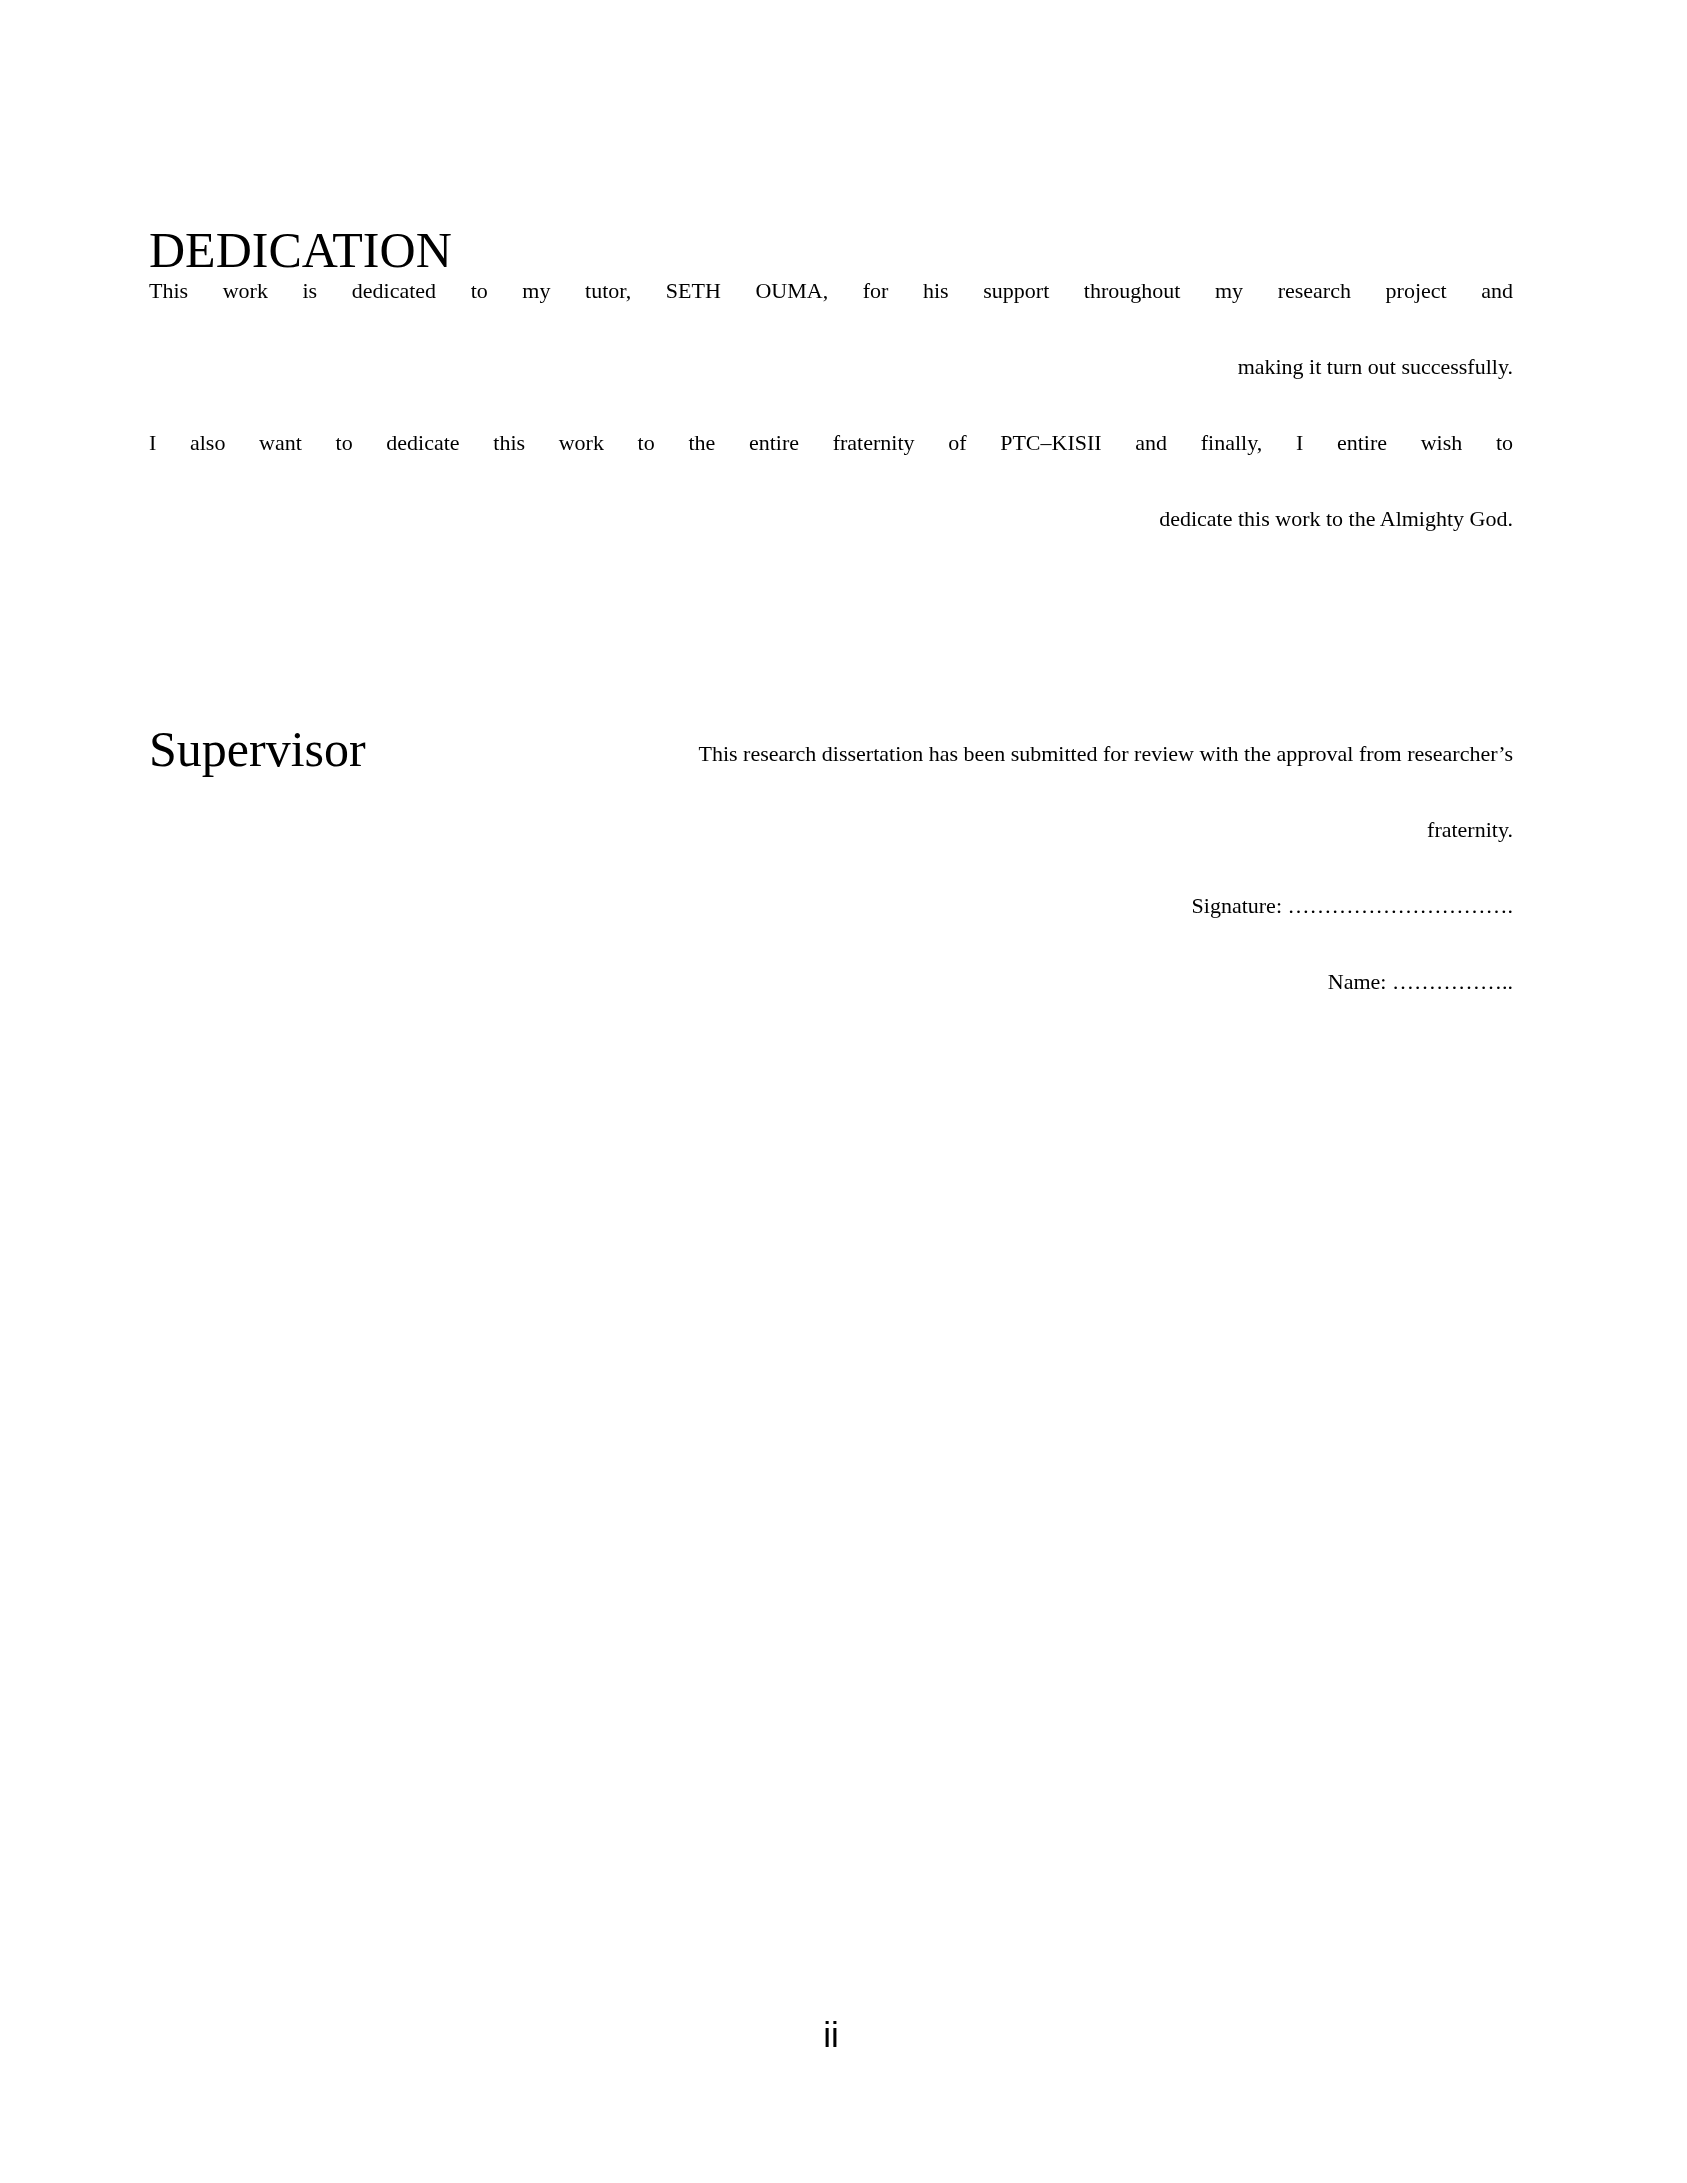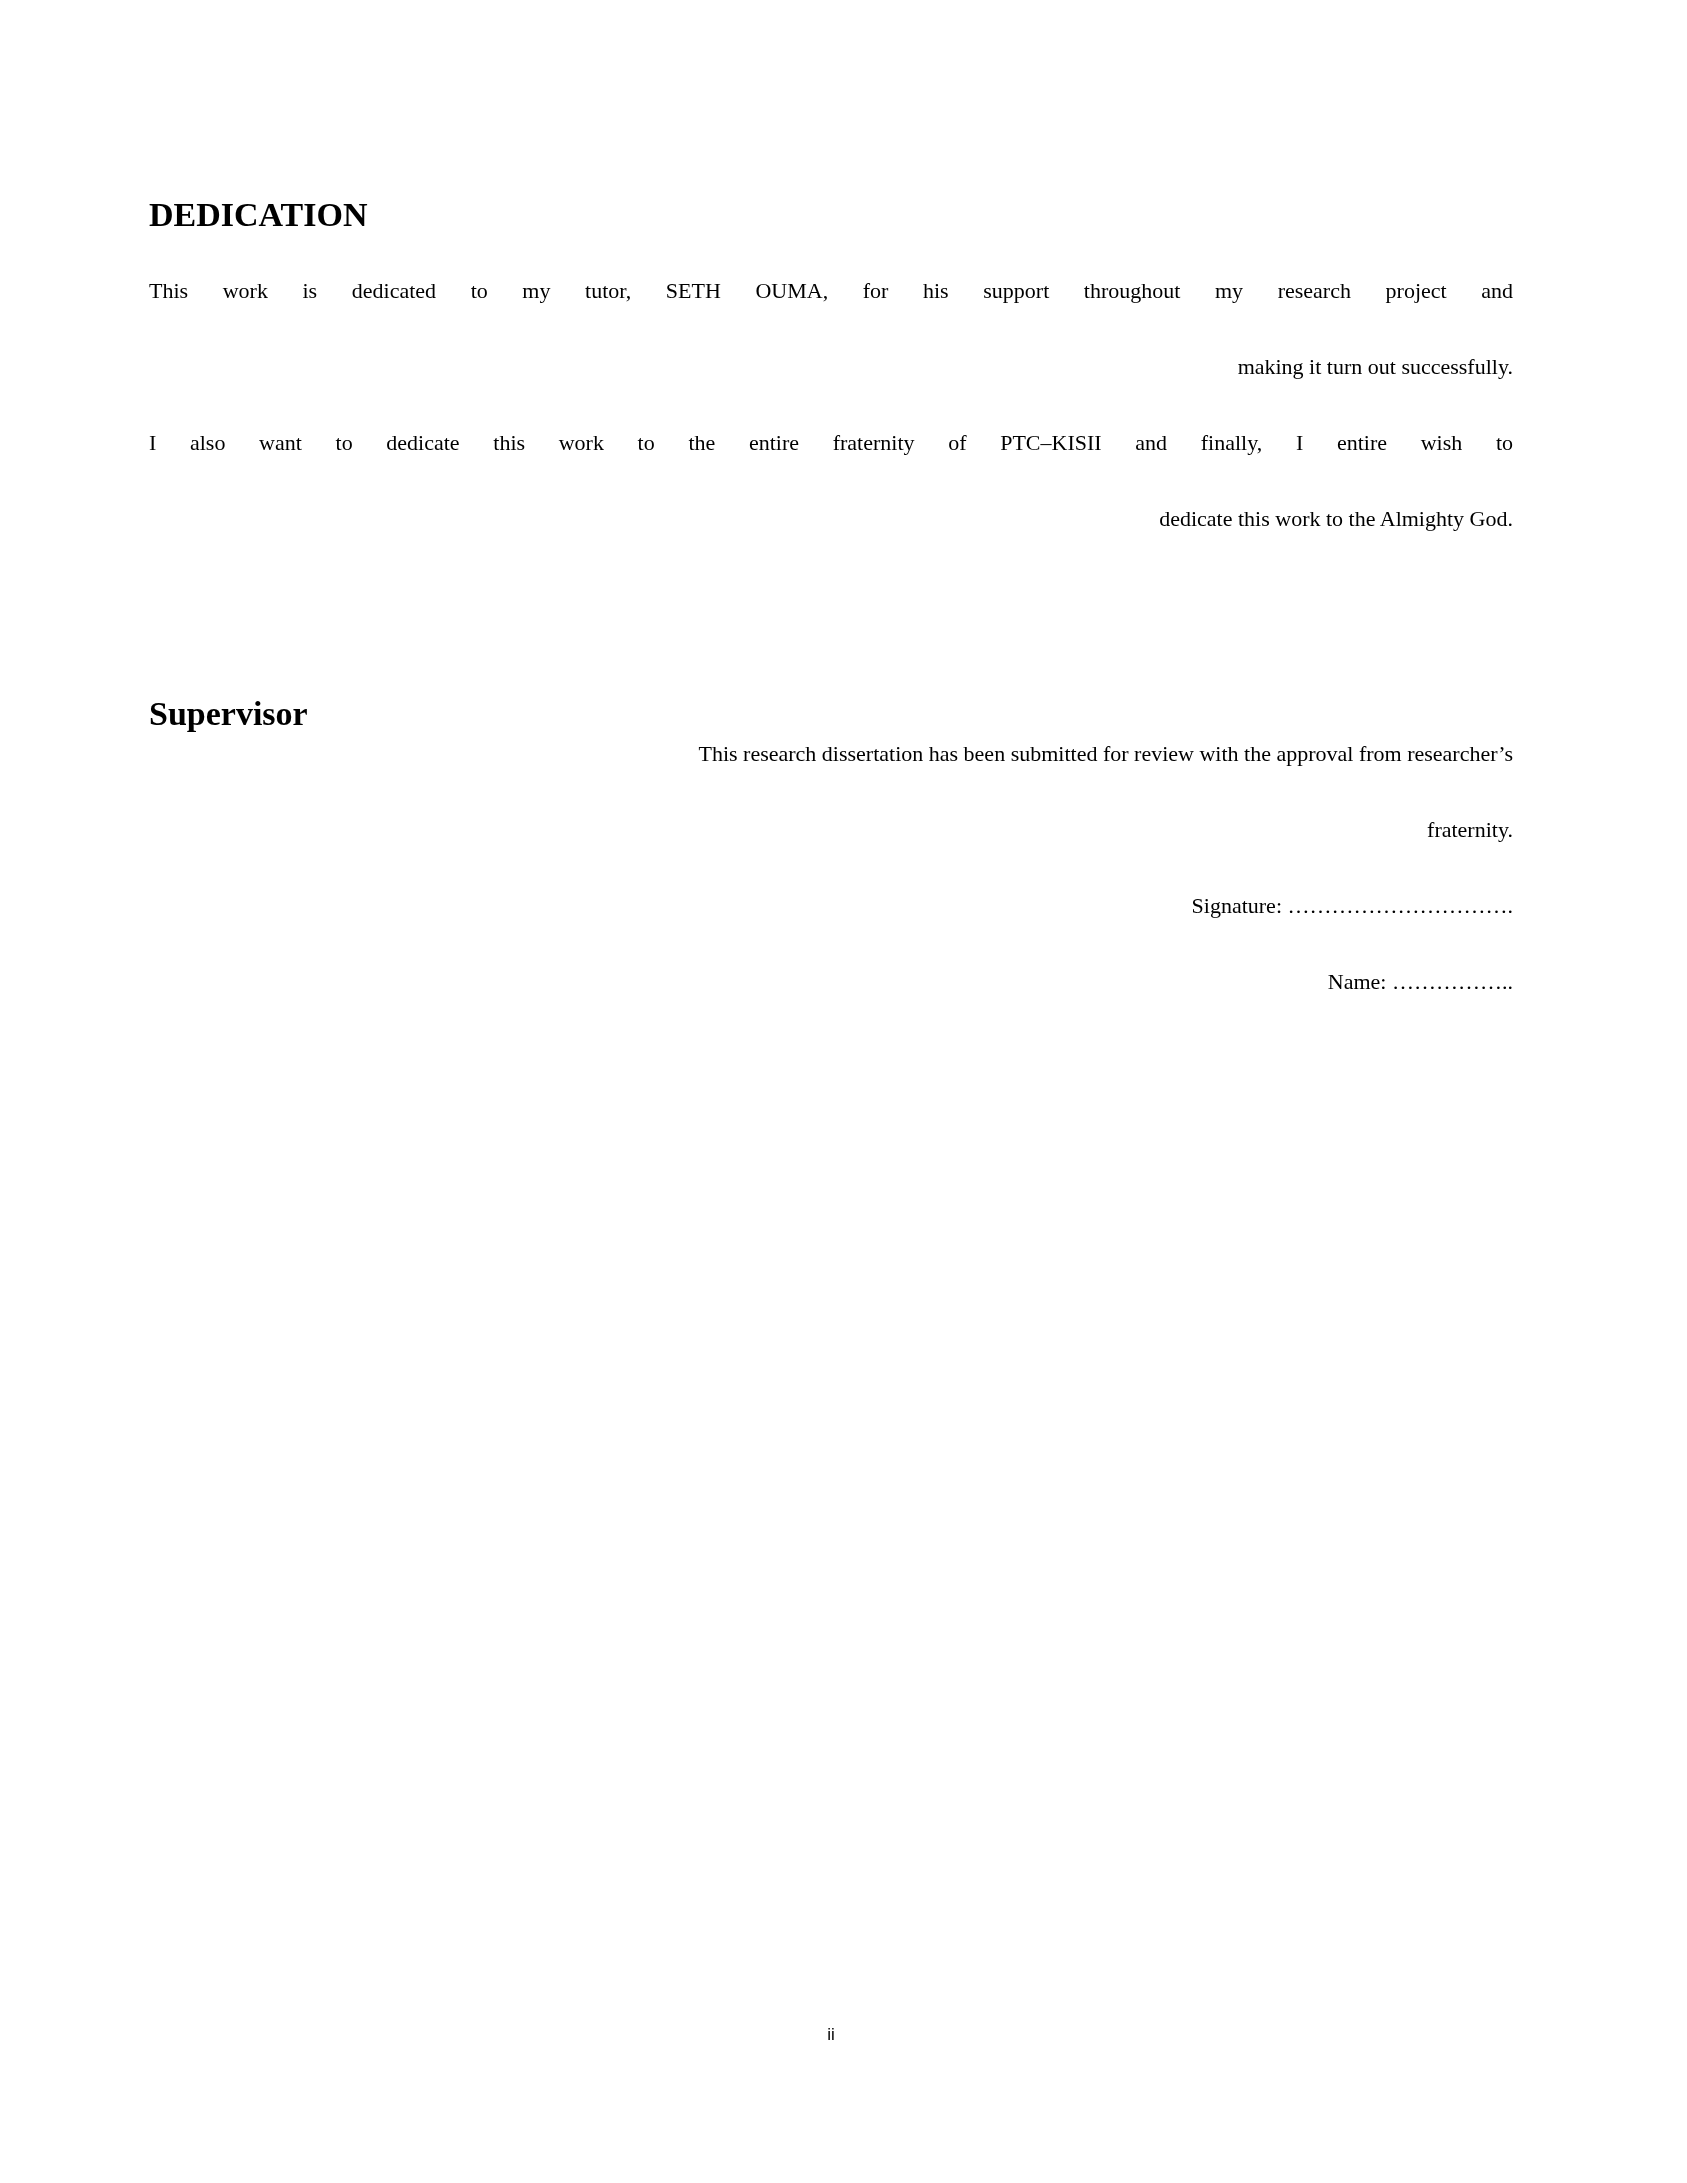--- a/index.html
+++ b/index.html
@@ -12,24 +12,25 @@
     width: 1687px;
     height: 2183px;
     background: #ffffff;
     color: #000000;
     font-family: "Liberation Serif", "DejaVu Serif", serif;
     overflow: hidden;
   }
   .heading {
     position: absolute;
     left: 149px;
-    font-size: 34px;
+    font-size: 50px;
     line-height: 38px;
-    font-weight: bold;
+    font-weight: normal;
     white-space: nowrap;
+    margin-top: 35px;
   }
   .heading-dedication { top: 196px; }
   .heading-supervisor { top: 695px; }
   .textblock {
     position: absolute;
     left: 149px;
     width: 1364px;
     font-size: 22px;
     line-height: 76px;
   }
@@ -40,21 +41,21 @@
     text-align: justify;
     text-align-last: justify;
   }
   .page-footer {
     position: absolute;
     left: 149px;
     width: 1364px;
     top: 2022px;
     text-align: center;
     font-family: "Liberation Sans", "DejaVu Sans", sans-serif;
-    font-size: 17px;
+    font-size: 35px;
     line-height: 26.5px;
   }
 </style>
 </head>
 <body>
 
 <div class="page">
 
   <div class="heading heading-dedication">DEDICATION</div>
 

